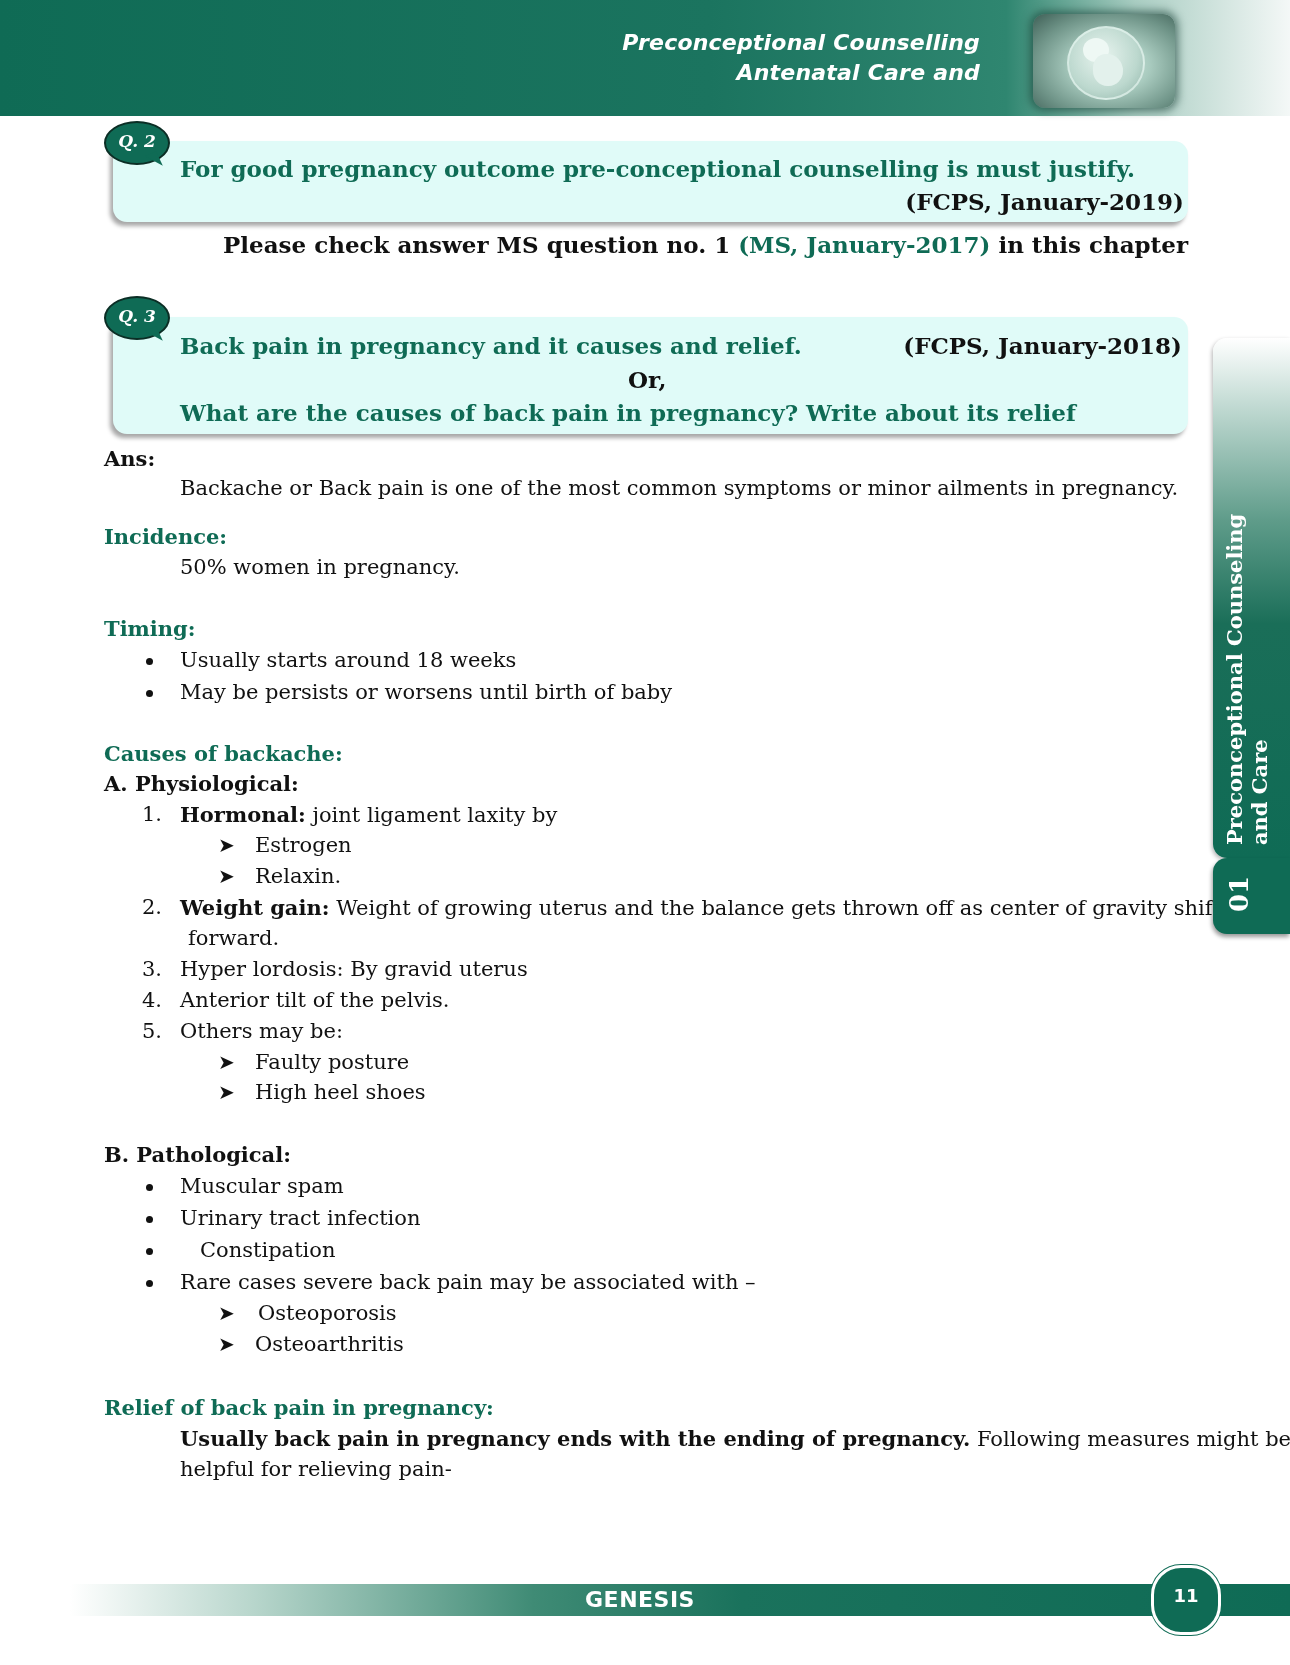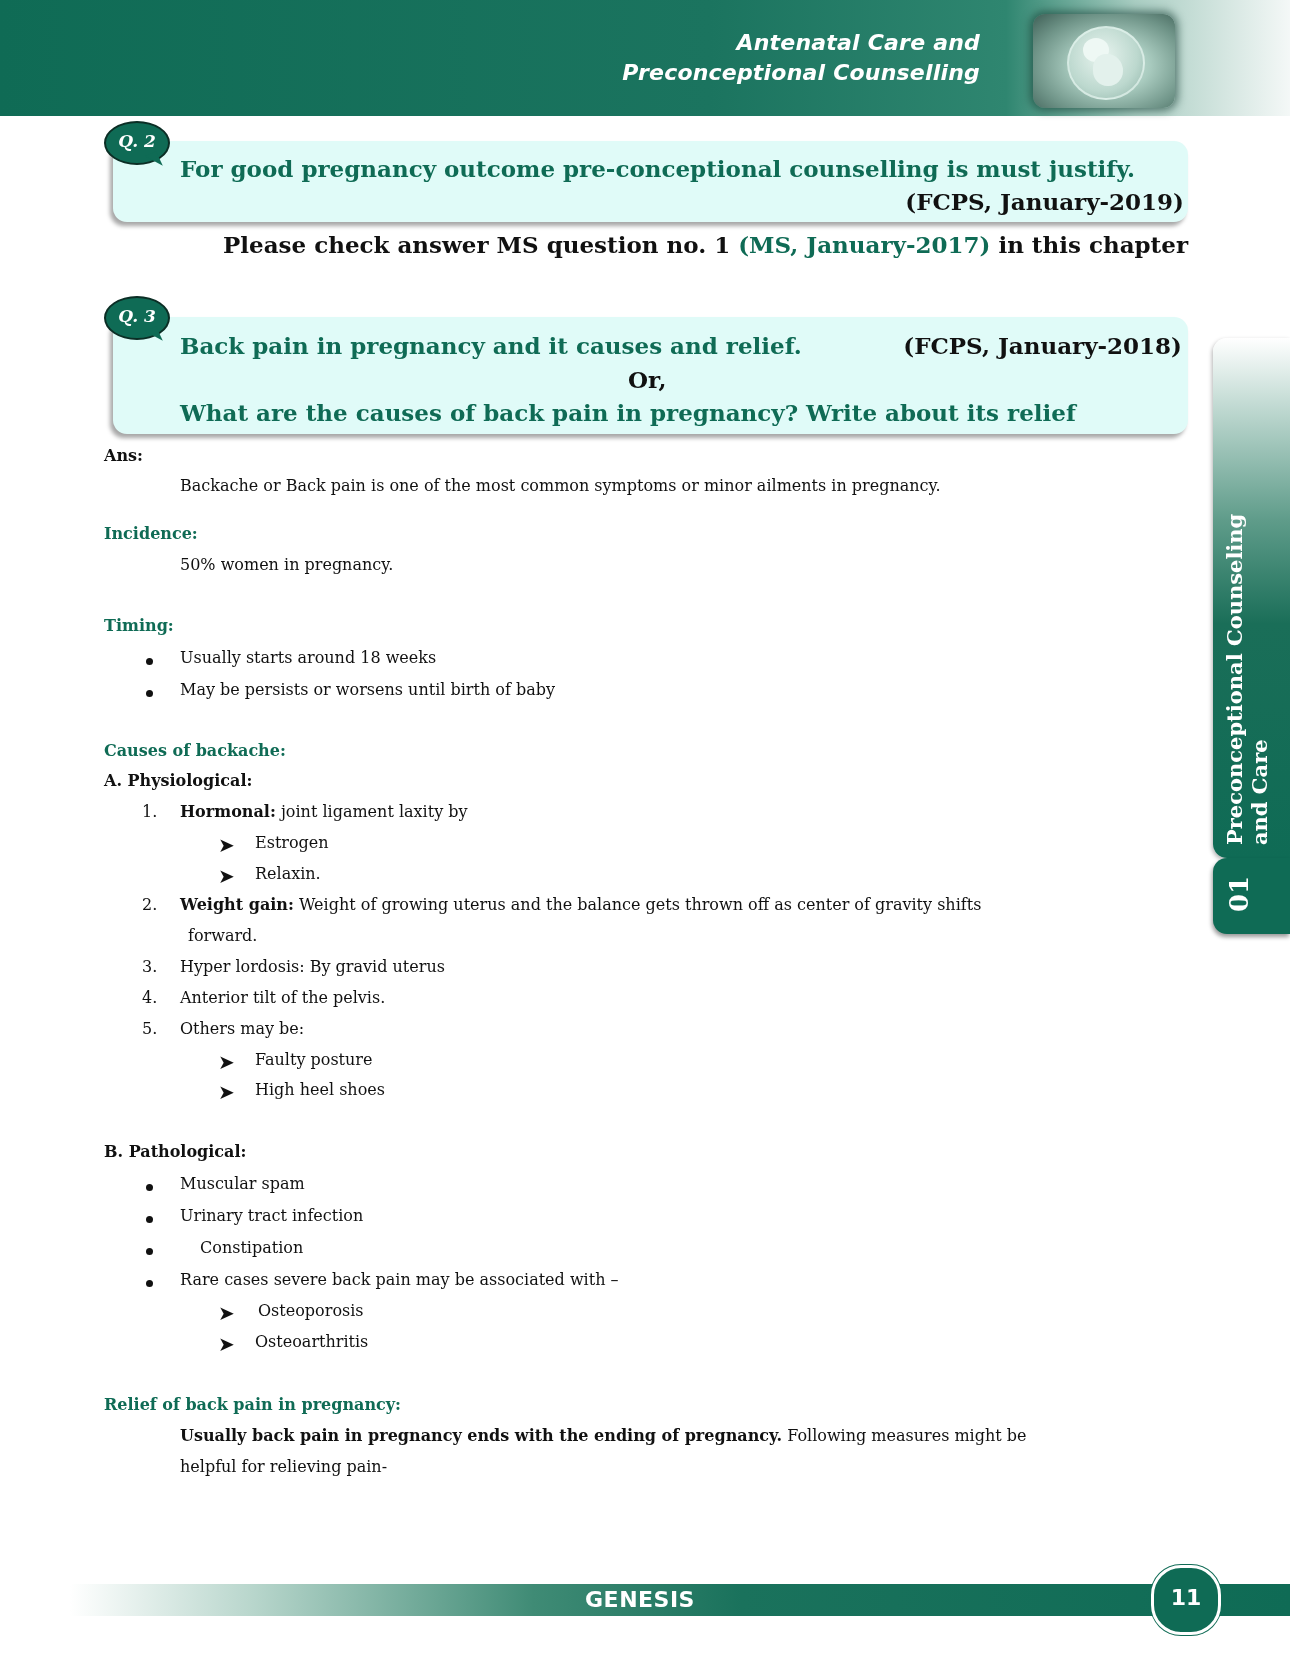--- a/index.html
+++ b/index.html
@@ -55,21 +55,21 @@
     border-left: 12px solid transparent; border-top: 16px solid #0f6b55;
     transform: rotate(-25deg);
   }
   .qbadge .label {
     position: absolute; left: 0; top: 10px; width: 66px; text-align: center;
     color: #fff; font-family: "DejaVu Serif", serif; font-weight: bold; font-style: italic; font-size: 17px;
   }
   .qtext { position: absolute; color: #0f6b55; font-weight: bold; font-size: 23px; white-space: nowrap; }
   .ref { position: absolute; color: #111; font-weight: bold; font-size: 23px; white-space: nowrap; }
 
-  .t { position: absolute; white-space: nowrap; font-size: 16px; color: #111; }
+  .t { position: absolute; white-space: nowrap; font-size: 21px; color: #111; }
   .green { color: #0f6b55; }
   .b { font-weight: bold; }
   .bullet-dot { position: absolute; width: 7px; height: 7px; border-radius: 50%; background: #111; }
   .arrow { position: absolute; font-size: 20px; color: #111; }
 
   .side-tab {
     position: absolute; left: 1213px; top: 338px; width: 77px; height: 520px;
     border-radius: 14px 0 0 14px;
     background: linear-gradient(to bottom, #ffffff 0%, #c6ddd6 12%, #5f9c8a 35%, #1a6e58 55%, #0f6b55 100%);
     box-shadow: -1px 2px 4px rgba(0,0,0,0.3);
@@ -98,30 +98,30 @@
     position: absolute; left: 580px; top: 1587px; width: 120px; text-align: center;
     color: #fff; font-family: "DejaVu Sans", sans-serif; font-weight: bold; font-size: 22px; letter-spacing: 0.5px;
   }
   .page-diamond {
     position: absolute; left: 1151px; top: 1565px; width: 70px; height: 70px;
     background: #0f6b55; border: 3px solid #fff; border-radius: 30px; box-sizing: border-box;
     box-shadow: 0 0 0 1px #0f6b55;
   }
   .page-num {
     position: absolute; left: 1151px; top: 1585px; width: 70px; text-align: center;
-    color: #fff; font-family: "DejaVu Sans", sans-serif; font-weight: bold; font-size: 22px;
+    color: #fff; font-family: "DejaVu Sans", sans-serif; font-weight: bold; font-size: 18px;
   }
 </style>
 </head>
 <body>
 
 <div class="header">
   <div class="header-title">
+    <div>Preconceptional Counselling</div>
     <div>Antenatal Care and</div>
-    <div>Preconceptional Counselling</div>
   </div>
   <div class="header-img">
     <div class="womb"></div>
     <div class="fetus-head"></div>
     <div class="fetus-body"></div>
   </div>
 </div>
 
 <div class="qbox" style="top:141px;height:81px;"></div>
 <div class="qbadge" style="left:104px;top:121px;">

